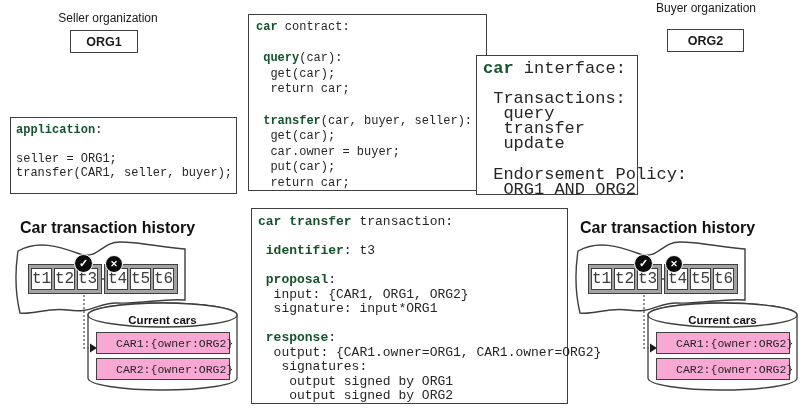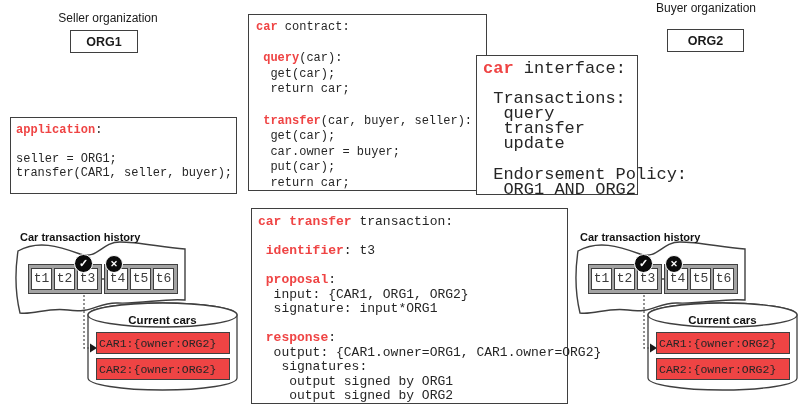--- a/index.html
+++ b/index.html
@@ -24,58 +24,58 @@
   #seller-box   { left:70px;  top:30px; width:68px; height:23px; }
   #buyer-label  { left:631px; top:1px; width:150px; }
   #buyer-box    { left:667px; top:29px; width:77px; height:23px; }
 
   
   .code-box {
     border:1.4px solid #3f3f3f; background:#fff;
     font-family:"Liberation Mono","DejaVu Sans Mono", monospace;
     color:#262626; white-space:pre;
   }
-  .code-box .code-line span.bold { font-weight:bold; color:#ef4444; }
+  .code-box .code-line span.bold { font-weight:bold; color:#14532d; }
   #app-box         { left:10px;  top:117px; width:227px; height:77px;  font-size:12px;   line-height:14.4px; padding:5px 0 8px 5px; }
   #contract-box    { left:248px; top:14px;  width:239px; height:177px; font-size:12px;   line-height:15.6px; padding:5px 0 0 7px; }
   #interface-box   { left:476px; top:55px;  width:162px; height:140px; font-size:17px;   line-height:15.1px; padding:5px 0 8px 6px; z-index:3; }
   #transaction-box { left:251px; top:208px; width:317px; height:196px; font-size:13px; line-height:14.5px; padding:6px 0 0 6px; }
 
   
   .history-group { position:absolute; width:235px; height:200px; }
   #history-left  { left:8px;   top:218px; }
   #history-right { left:568px; top:218px; }
   .history-group svg { position:absolute; left:0; top:0; }
-  .hg-title { position:absolute; left:12px; top:13px; font-weight:bold; font-size:11px; color:#111; }
+  .hg-title { position:absolute; left:12px; top:1px; font-weight:bold; font-size:16px; color:#111; }
 
   .tcontainer {
     position:absolute; top:46px; width:74px; height:30px;
     background:#a3a3a3; border:1.4px solid #3f3f3f;
     display:flex; gap:2px; padding:2.5px 2px; 
   }
   .tc-1 { left:20px; } .tc-2 { left:96px; }
   .tbox {
     width:21px; height:22px; background:#fff; border:1.4px solid #3f3f3f;
-    font-family:"Liberation Mono","DejaVu Sans Mono",monospace; font-size:13px; color:#3c3c3c;
+    font-family:"Liberation Mono","DejaVu Sans Mono",monospace; font-size:16px; color:#3c3c3c;
     display:flex; align-items:center; justify-content:center;
   }
   .badge {
     position:absolute; border-radius:50%; background:#0b0b0b; color:#fff;
     display:flex; align-items:center; justify-content:center;
     font-weight:bold; border:1.5px solid #fff;
   }
   .badge-check { left:66px; top:36px; width:19px; height:19px; font-size:11px; }
   .badge-x     { left:97px; top:37px; width:18px; height:18px; font-size:9px;  }
 
   .cars-title { position:absolute; left:80px; top:96px; width:149px; text-align:center; font-weight:bold; font-size:11.5px; color:#111; }
   .car-row {
     position:absolute; left:88px; width:134px; height:22px;
-    border:1.3px solid #3f3f3f; background:#ef4444;
+    border:1.3px solid #3f3f3f; background:#f9a8d4;
     font-family:"Liberation Mono","DejaVu Sans Mono",monospace; font-size:11.5px; color:#262626;
-    line-height:19px; padding:1px 0 0 2px; white-space:pre;
+    line-height:19px; padding:1px 0 0 19px; white-space:pre;
   }
   .car-row-1 { top:114px; } .car-row-2 { top:140px; }
 </style>
 </head>
 <body>
 
 <div class="abs org-label" id="seller-label">Seller organization</div>
 <div class="abs org-box" id="seller-box">
   <span>ORG1</span>
 </div>

